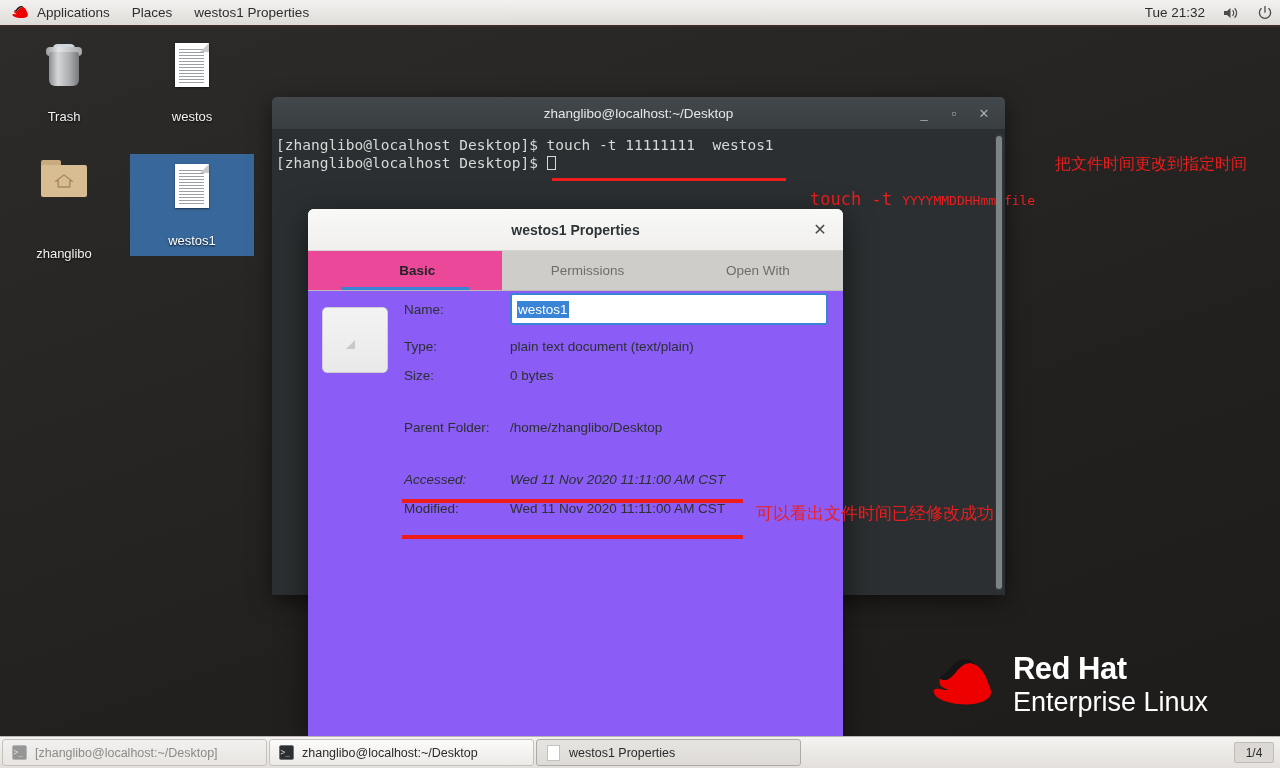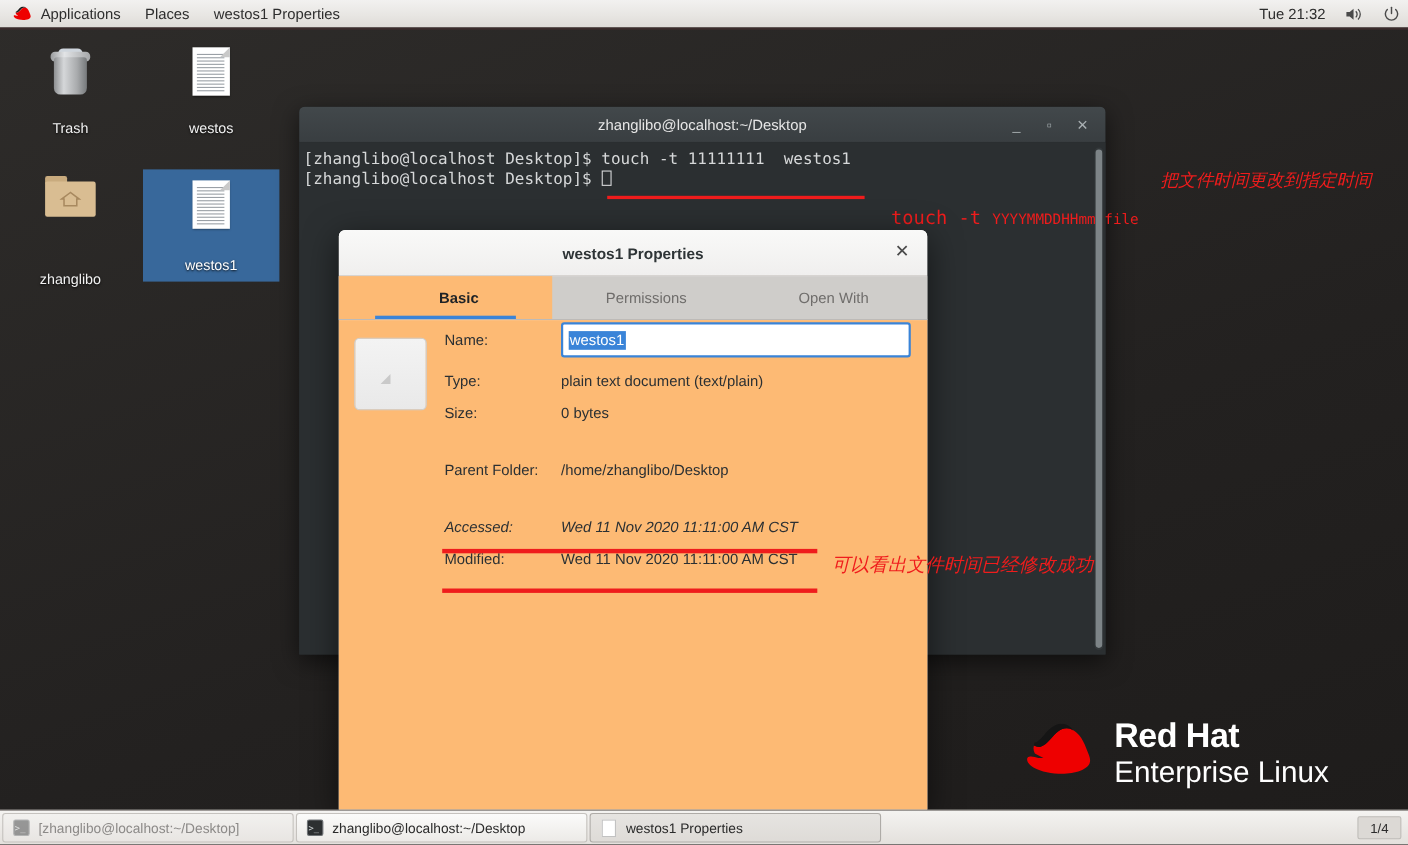--- a/index.html
+++ b/index.html
@@ -124,21 +124,21 @@
     background: #33383a; border-radius: 4px;
   }
   #term-scrollbar i { position:absolute; left:1px; right:1px; top:2px; bottom:2px;
     background: #7d8487; border-radius: 4px; display:block; }
 
   
   .annot-red {
     position: absolute; color: #ef1c1c; white-space: nowrap;
     font-family: "DejaVu Sans Mono", monospace;
   }
-  .annot-cn { font-family: "DejaVu Sans", sans-serif; font-style: italic; }
+  .annot-cn { font-family: "DejaVu Sans", sans-serif; }
   .redline { position: absolute; background: #ef1c1c; }
 
   
   #props-dialog {
     position: absolute; left: 308px; top: 209px; width: 535px; height: 527px;
     background: #ffffff;
     box-shadow: 0 8px 30px rgba(0,0,0,.55);
     border-radius: 6px 6px 0 0;
     display: flex; flex-direction: column;
   }
@@ -154,26 +154,26 @@
     color:#4a4a4a; font-size: 16px; line-height: 17px; text-align:center; cursor: default;
   }
   #props-tabs {
     height: 40px; background: #cfcdca; display: flex;
     border-bottom: 1px solid #bdbab7;
   }
   #props-tabs .tab {
     flex:1; display:flex; align-items:center; justify-content:center;
     font-size: 13.5px; color: #6f6d6b; position: relative;
   }
-  #props-tabs .tab.active { color: #1f2326; font-weight: bold; background: #fdba74; padding-left: 24px; }
+  #props-tabs .tab.active { color: #1f2326; font-weight: bold; background: #ec4899; padding-left: 24px; }
   #props-tabs .tab.active:after {
     content:""; position:absolute; left: 17%; right: 17%; bottom: 0; height: 3px;
     background: #3a84d8;
   }
-  #props-content { flex:1; background:#fdba74; position: relative; padding: 22px 0 0 0; }
+  #props-content { flex:1; background:#8b5cf6; position: relative; padding: 22px 0 0 0; }
   .file-thumb {
     position:absolute; left: 14px; top: 16px; width: 66px; height: 66px;
     background: linear-gradient(to bottom,#f3f3f3,#e9e9e9);
     border: 1px solid #cfcfcf; border-radius: 5px;
     display:flex; align-items:center; justify-content:center;
   }
   .fields { position: absolute; left: 96px; top: 0px; right: 10px; font-size: 13.5px; color:#2e3436; }
   .frow { display:flex; align-items: center; margin-bottom: 3px; }
   .frow .flabel { width: 106px; color:#2b3033; }
   .frow .fval { color:#2b3033; }

